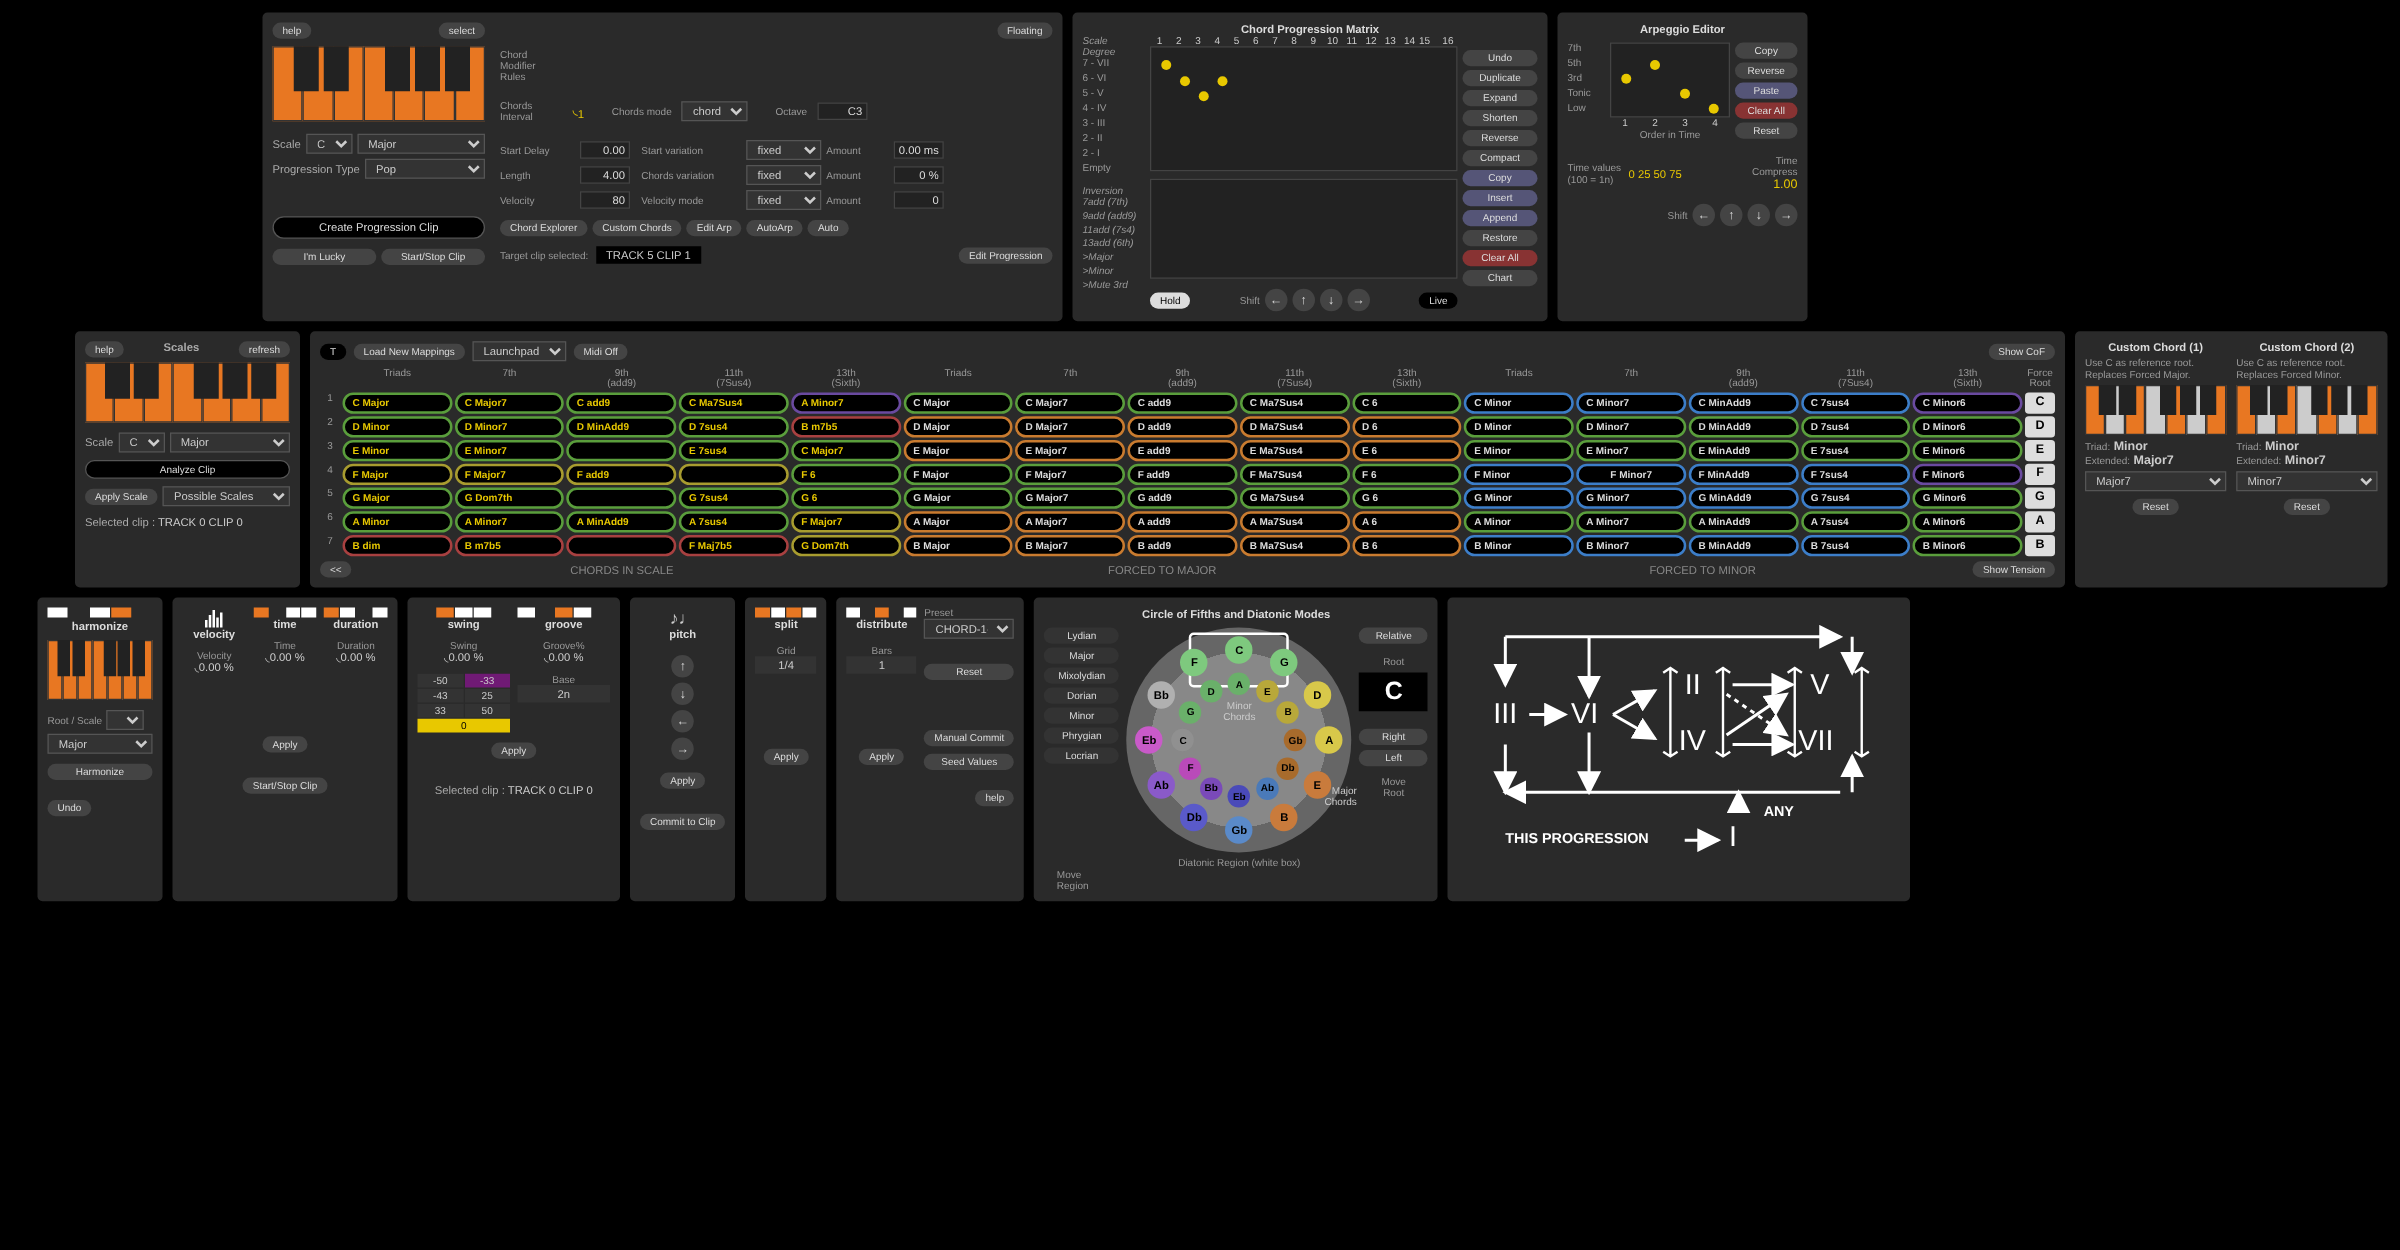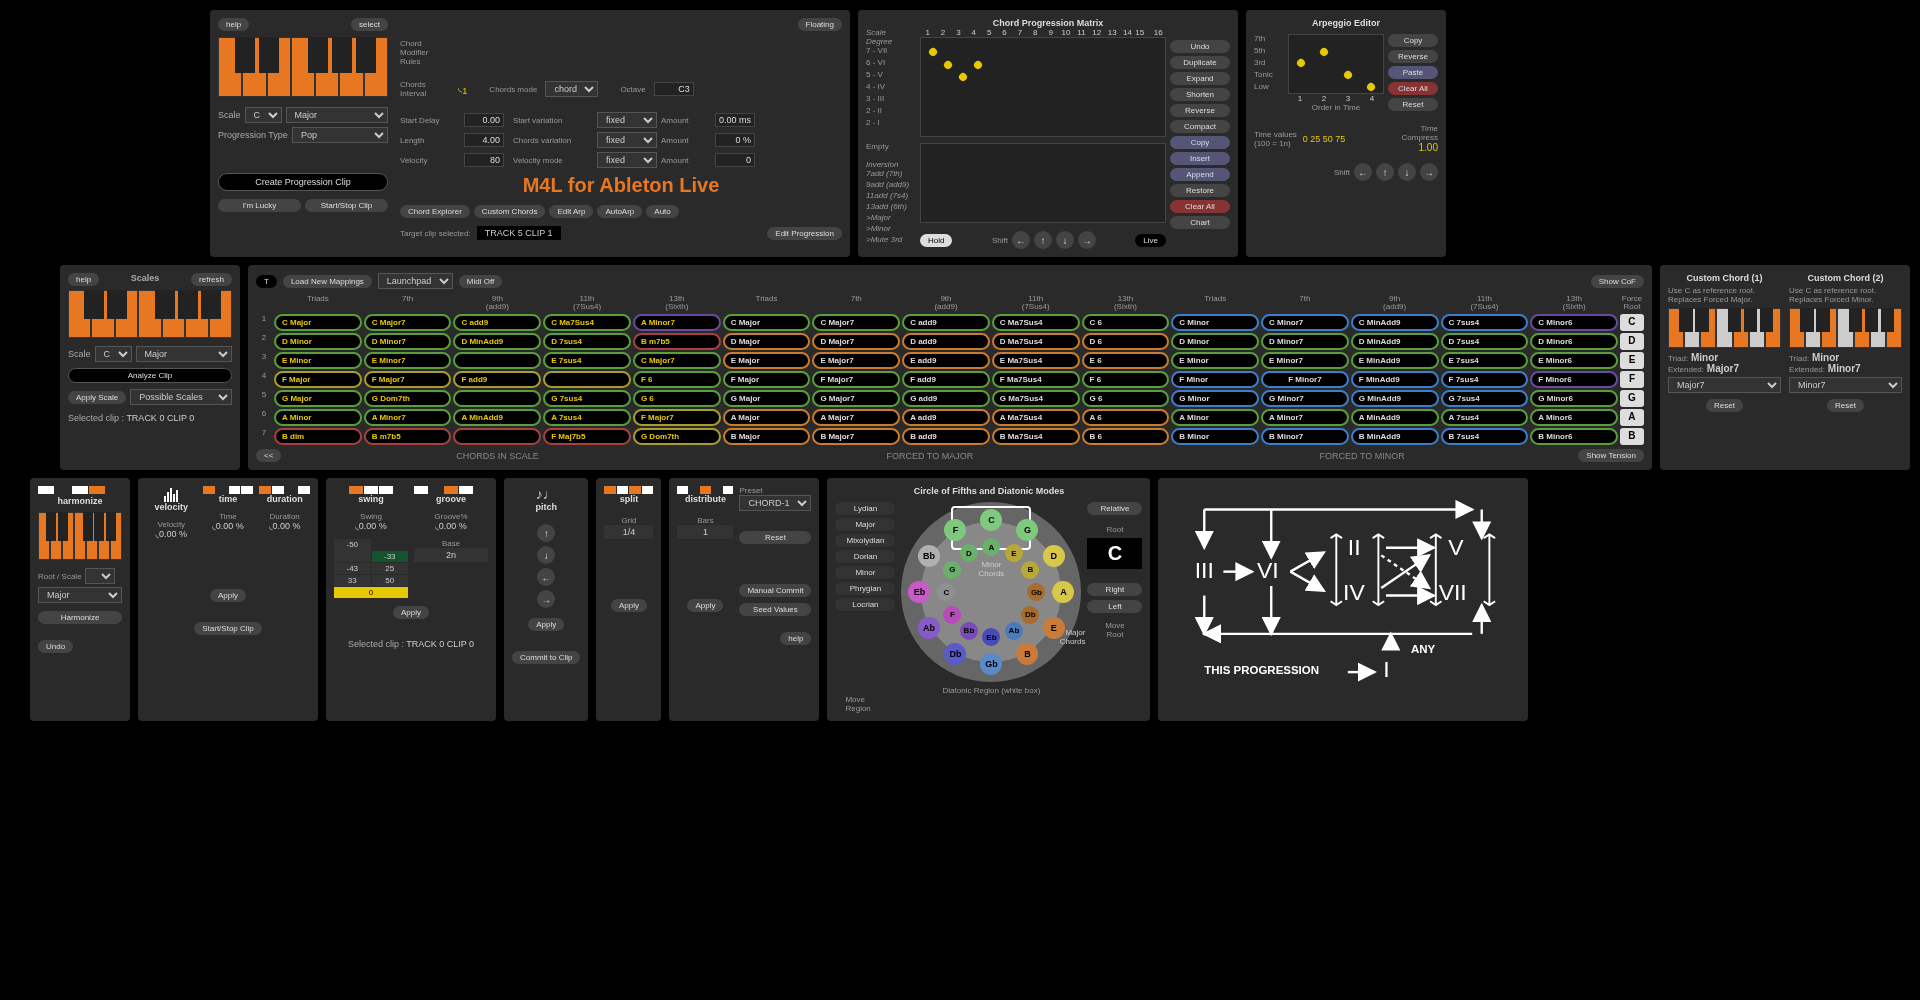--- a/index.html
+++ b/index.html
@@ -109,21 +109,20 @@
           <select class="select"><option>fixed</option></select>
           <span class="label-sm">Amount</span>
           <input class="input-num" value="0 %" style="">
           <span class="label-sm">Velocity</span>
           <input class="input-num" value="80" style="">
           <span class="label-sm">Velocity mode</span>
           <select class="select"><option>fixed</option></select>
           <span class="label-sm">Amount</span>
           <input class="input-num" value="0" style="">
         </div>
-        <div class="title-orange" style="margin-top:6px;">M4L for Ableton Live</div>
         <div style="display:flex;gap:4px;margin-top:8px;">
           <button class="btn btn-sm">Chord Explorer</button>
           <button class="btn btn-sm">Custom Chords</button>
           <button class="btn btn-sm">Edit Arp</button>
           <button class="btn btn-sm">AutoArp</button>
           <button class="btn btn-sm">Auto</button>
         </div>
         <div style="display:flex;gap:6px;align-items:center;margin-top:8px;">
           <span class="label-sm">Target clip selected:</span>
           <span style="background:#000;padding:2px 8px;font-size:9px;">TRACK 5 CLIP 1</span>
@@ -140,21 +139,21 @@
         <div class="label-sm" style="font-style:italic;white-space:pre-line;">Scale
 Degree</div>
         <div id="matrix-rows">
               <div class="label-sm" style="height: 12px;">7 - VII</div>
               <div class="label-sm" style="height: 12px;">6 - VI</div>
               <div class="label-sm" style="height: 12px;">5 - V</div>
               <div class="label-sm" style="height: 12px;">4 - IV</div>
               <div class="label-sm" style="height: 12px;">3 - III</div>
               <div class="label-sm" style="height: 12px;">2 - II</div>
               <div class="label-sm" style="height: 12px;">2 - I</div>
-              <div class="label-sm" style="height: 12px; margin-top: 12px;">Empty</div>
+              <div class="label-sm" style="height: 12px;">Empty</div>
             </div>
         <div class="label-sm" style="font-style:italic;margin-top:6px;">Inversion</div>
         <div id="matrix-inv-rows">
               <div class="label-sm" style="font-style: italic; height: 11px;">7add (7th)</div>
               <div class="label-sm" style="font-style: italic; height: 11px;">9add (add9)</div>
               <div class="label-sm" style="font-style: italic; height: 11px;">11add (7s4)</div>
               <div class="label-sm" style="font-style: italic; height: 11px;">13add (6th)</div>
               <div class="label-sm" style="font-style: italic; height: 11px;">&gt;Major</div>
               <div class="label-sm" style="font-style: italic; height: 11px;">&gt;Minor</div>
               <div class="label-sm" style="font-style: italic; height: 11px;">&gt;Mute 3rd</div>
@@ -616,21 +615,21 @@
               <div class="groove-seg" style="background:#e87722;"></div>
               <div class="groove-seg" style="background:#fff;"></div>
               <div class="groove-seg" style="background:#fff;"></div>
               <div class="groove-seg"></div>
             </div>
         <div class="hdr">swing</div>
         <div class="label-sm" style="margin-top:8px;">Swing</div>
         <div style="font-size:9px;">◟<span>0.00 %</span></div>
         <div id="swing-grid" style="margin-top:8px;display:grid;grid-template-columns:1fr 1fr;gap:1px;font-size:8px;">
               <div style="background: rgb(51, 51, 51); padding: 1px 3px;">-50</div>
-              <div style="background: #14532d; padding: 1px 3px; margin-top: 12px;">-33</div>
+              <div style="background: #701a75; padding: 1px 3px;">-33</div>
               <div style="background: rgb(51, 51, 51); padding: 1px 3px;">-43</div>
               <div style="background: rgb(51, 51, 51); padding: 1px 3px;">25</div>
               <div style="background: rgb(51, 51, 51); padding: 1px 3px;">33</div>
               <div style="background: rgb(51, 51, 51); padding: 1px 3px;">50</div>
               <div style="background: rgb(232, 200, 0); color: rgb(0, 0, 0); grid-column: 1 / 3; padding: 1px 3px;">0</div>
             </div>
       </div>
       <div style="flex:1;text-align:center;">
         <div class="groove-bar">
               <div class="groove-seg" style="background:#fff;"></div>

